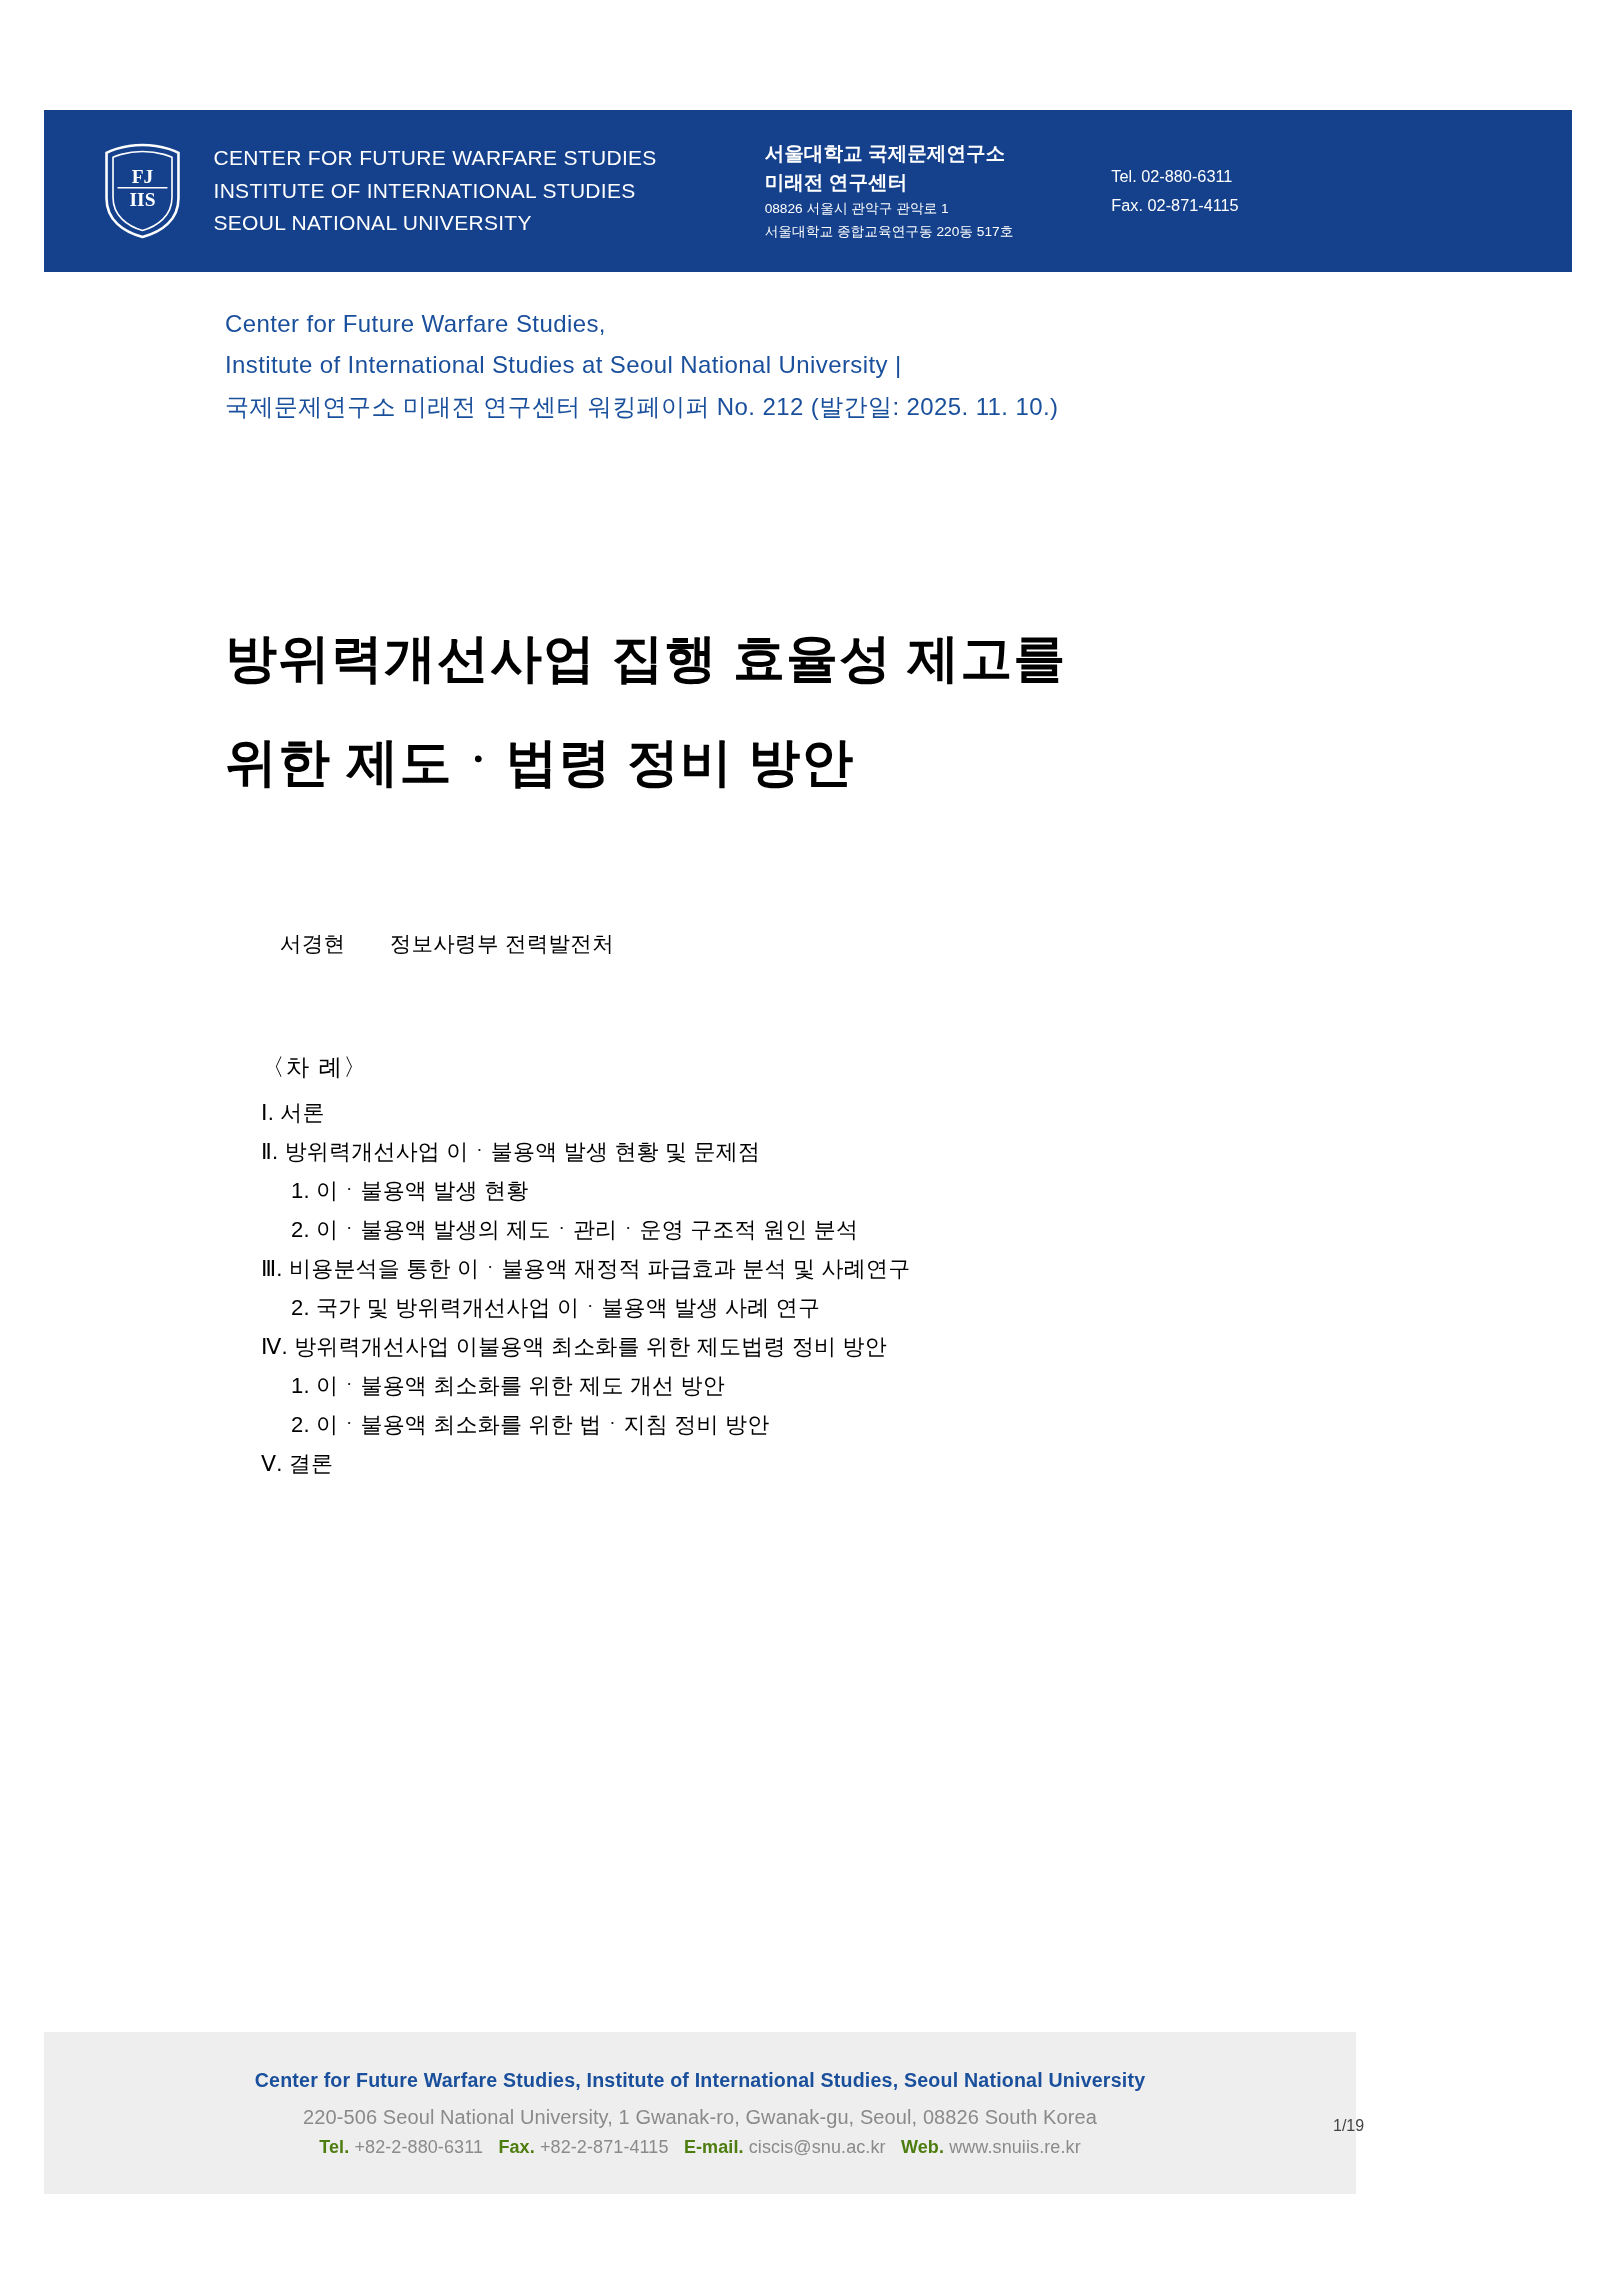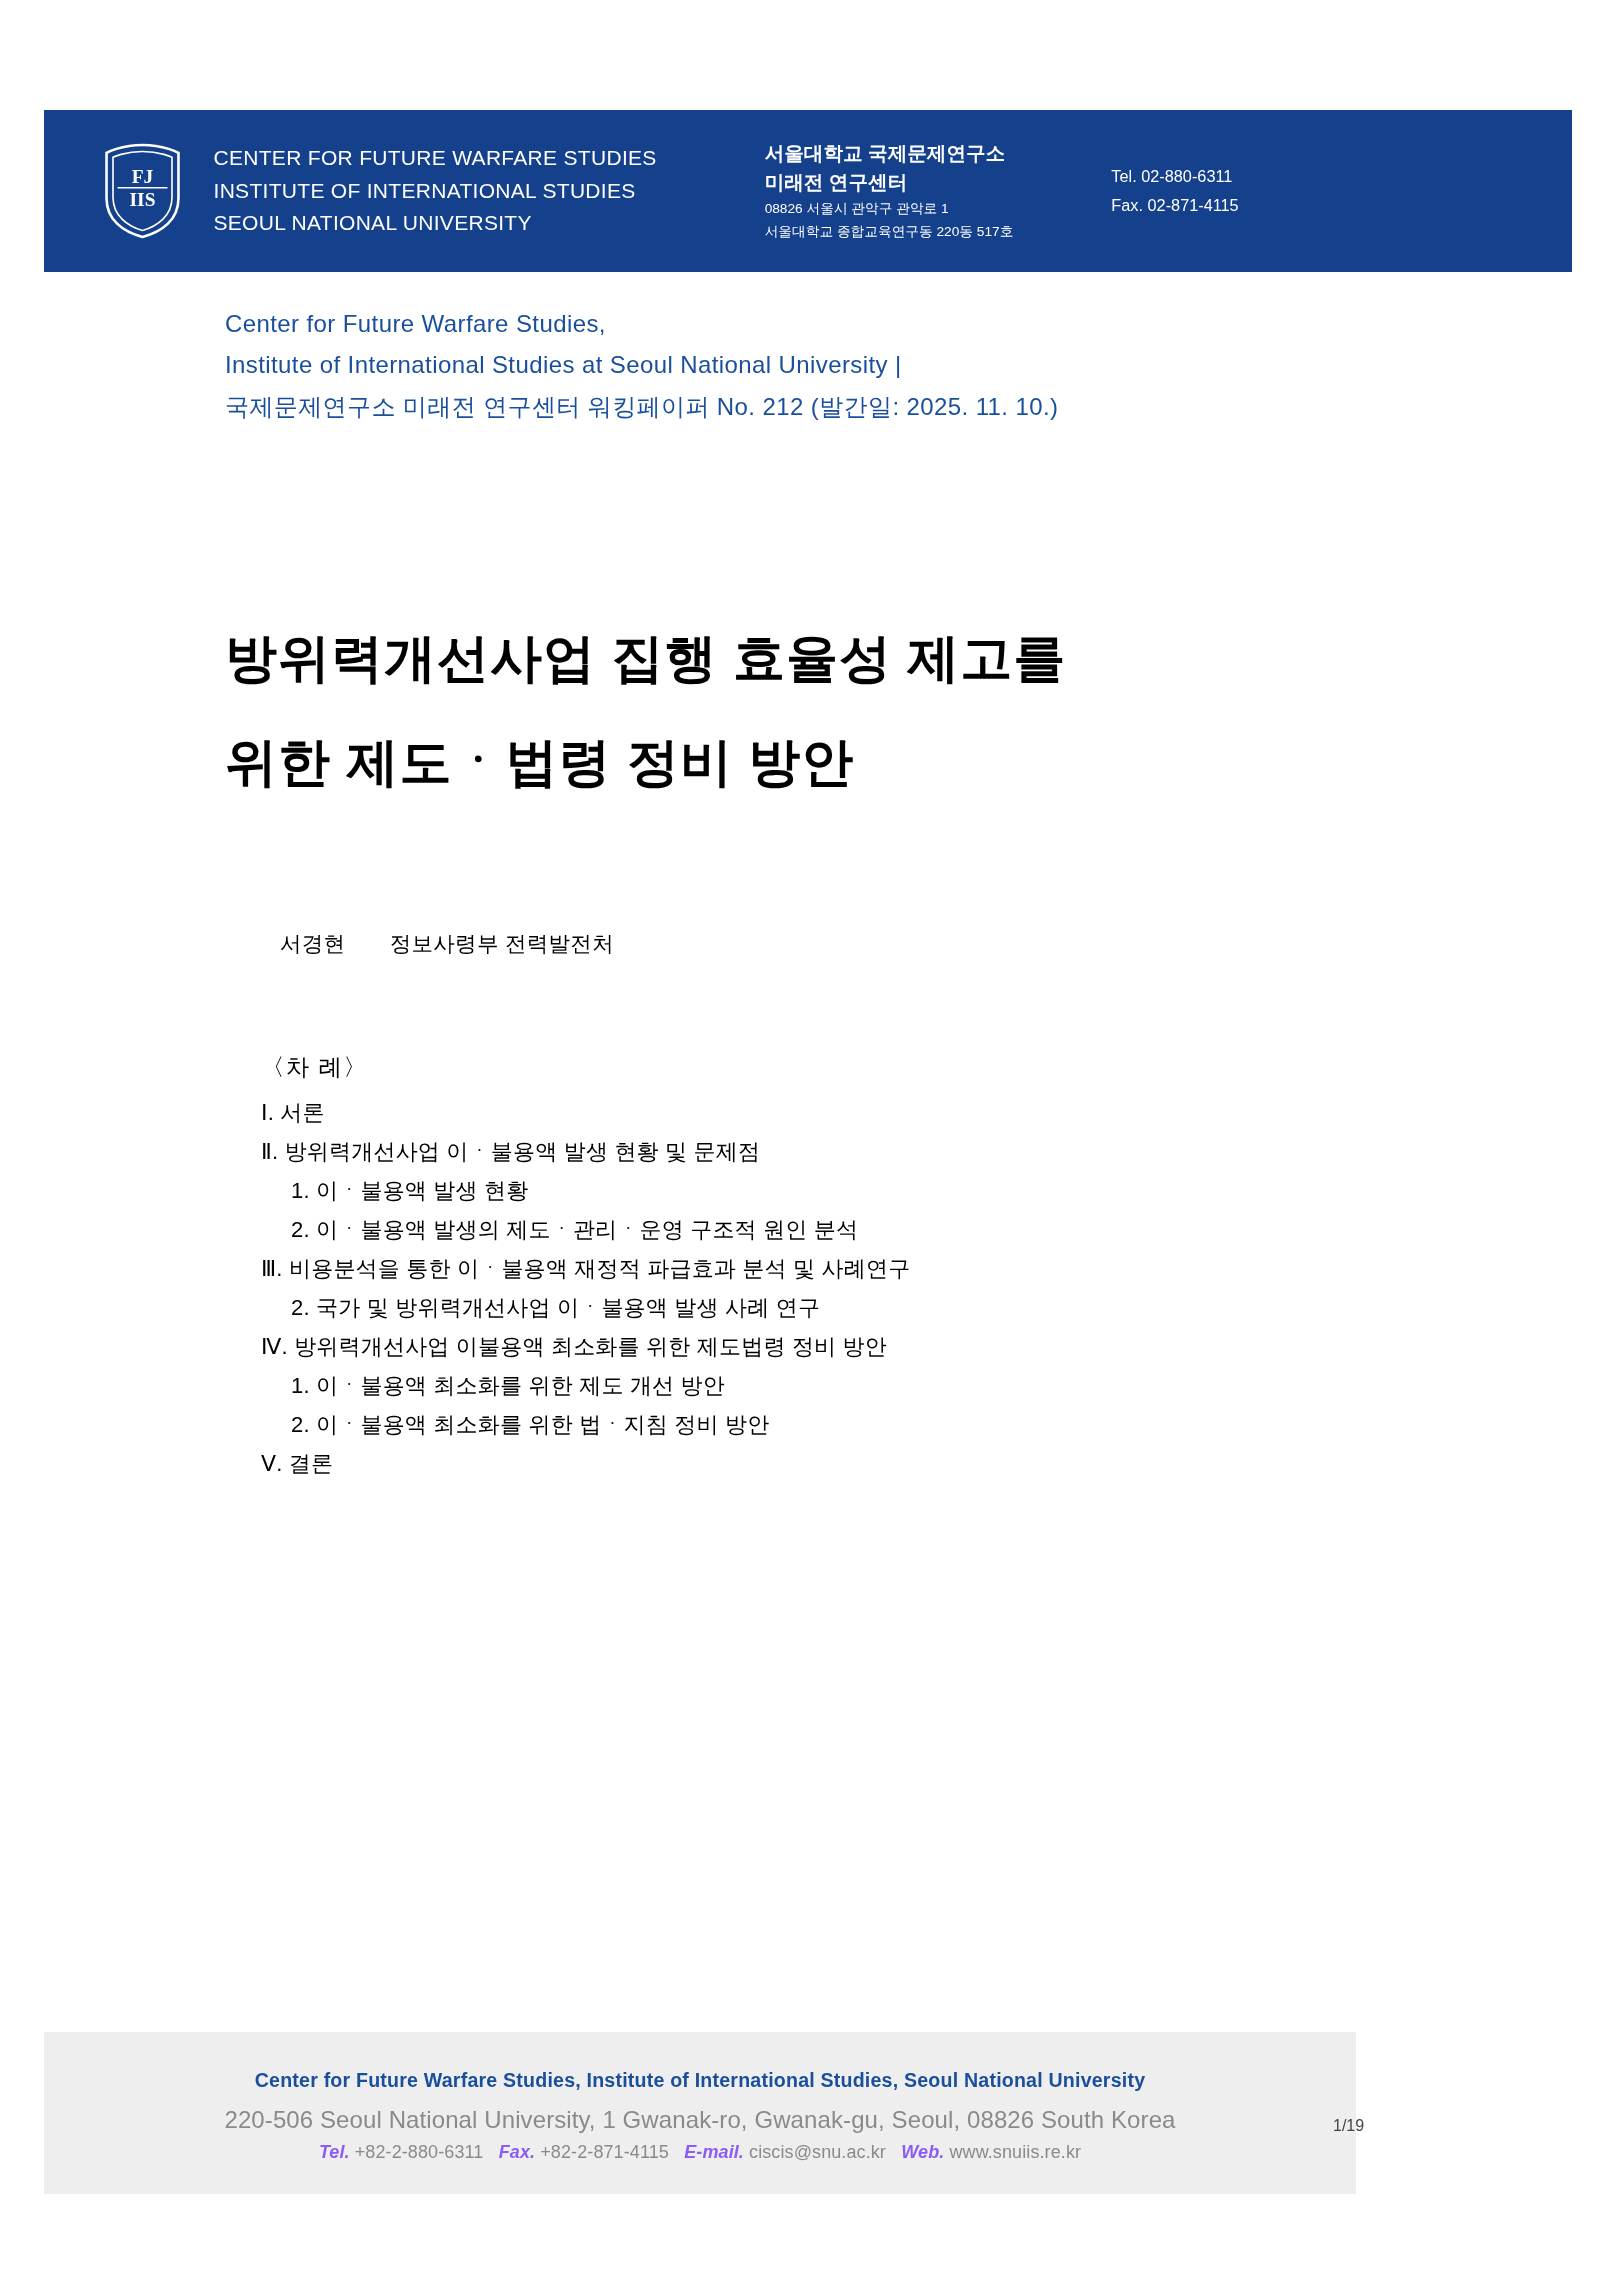--- a/index.html
+++ b/index.html
@@ -160,30 +160,30 @@
   }
   .footer-title {
     color: #1a4f9c;
     font-size: 19.6px;
     font-weight: bold;
     letter-spacing: 0.2px;
   }
   .footer-addr {
     margin-top: 14.3px;
     color: #8a8a8a;
-    font-size: 24px;
+    font-size: 20px;
     letter-spacing: 0.1px;
   }
   .footer-contact {
     margin-top: 7.8px;
     color: #8a8a8a;
     font-size: 18px;
     letter-spacing: 0.1px;
   }
-  .footer-contact .lbl { color: #8b5cf6; font-weight: bold; font-style: italic; }
+  .footer-contact .lbl { color: #4d7c0f; font-weight: bold; }
   .page-num {
     position: absolute;
     left: 1333px;
     top: 2117px;
     color: #444444;
     font-size: 16px;
   }
 </style>
 </head>
 <body>

